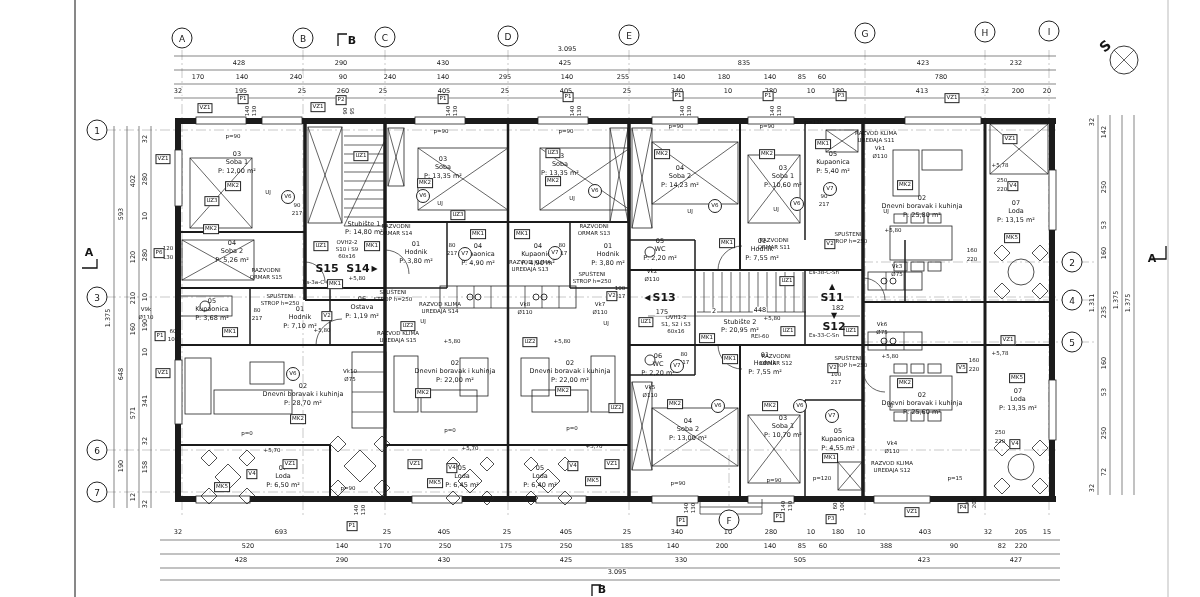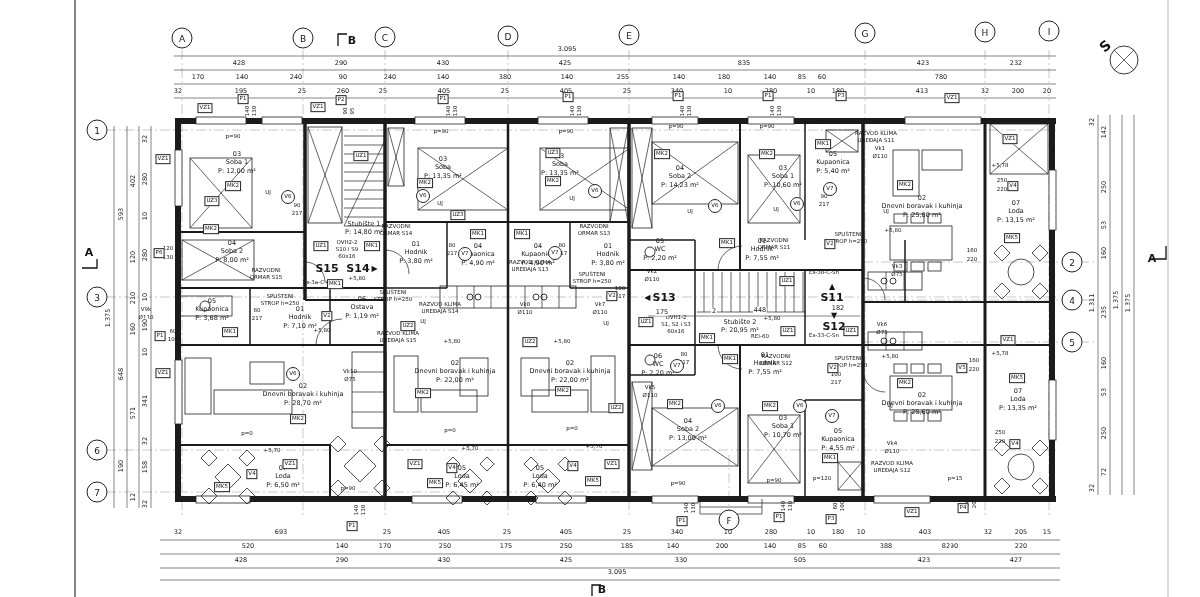--- a/index.html
+++ b/index.html
@@ -332,21 +332,21 @@
       <div class="dim" style="left: 565px; top: 63px;">425</div>
       <div class="dim" style="left: 744px; top: 63px;">835</div>
       <div class="dim" style="left: 923px; top: 63px;">423</div>
       <div class="dim" style="left: 1016px; top: 63px;">232</div>
       <div class="dim" style="left: 198px; top: 77px;">170</div>
       <div class="dim" style="left: 242px; top: 77px;">140</div>
       <div class="dim" style="left: 296px; top: 77px;">240</div>
       <div class="dim" style="left: 343px; top: 77px;">90</div>
       <div class="dim" style="left: 390px; top: 77px;">240</div>
       <div class="dim" style="left: 443px; top: 77px;">140</div>
-      <div class="dim" style="left: 505px; top: 77px;">380</div>
+      <div class="dim" style="left: 505px; top: 77px;">295</div>
       <div class="dim" style="left: 567px; top: 77px;">140</div>
       <div class="dim" style="left: 623px; top: 77px;">255</div>
       <div class="dim" style="left: 679px; top: 77px;">140</div>
       <div class="dim" style="left: 724px; top: 77px;">180</div>
       <div class="dim" style="left: 770px; top: 77px;">140</div>
       <div class="dim" style="left: 802px; top: 77px;">85</div>
       <div class="dim" style="left: 822px; top: 77px;">60</div>
       <div class="dim" style="left: 941px; top: 77px;">780</div>
       <div class="dim" style="left: 178px; top: 91px;">32</div>
       <div class="dim" style="left: 241px; top: 91px;">195</div>
@@ -390,21 +390,21 @@
       <div class="dim" style="left: 506px; top: 546px;">175</div>
       <div class="dim" style="left: 566px; top: 546px;">250</div>
       <div class="dim" style="left: 627px; top: 546px;">185</div>
       <div class="dim" style="left: 673px; top: 546px;">140</div>
       <div class="dim" style="left: 722px; top: 546px;">200</div>
       <div class="dim" style="left: 770px; top: 546px;">140</div>
       <div class="dim" style="left: 802px; top: 546px;">85</div>
       <div class="dim" style="left: 823px; top: 546px;">60</div>
       <div class="dim" style="left: 886px; top: 546px;">388</div>
       <div class="dim" style="left: 954px; top: 546px;">90</div>
-      <div class="dim" style="left: 946px; top: 546px;">82</div>
+      <div class="dim" style="left: 1002px; top: 546px;">82</div>
       <div class="dim" style="left: 1021px; top: 546px;">220</div>
       <div class="dim" style="left: 241px; top: 560px;">428</div>
       <div class="dim" style="left: 342px; top: 560px;">290</div>
       <div class="dim" style="left: 444px; top: 560px;">430</div>
       <div class="dim" style="left: 566px; top: 560px;">425</div>
       <div class="dim" style="left: 681px; top: 560px;">330</div>
       <div class="dim" style="left: 800px; top: 560px;">505</div>
       <div class="dim" style="left: 924px; top: 560px;">423</div>
       <div class="dim" style="left: 1016px; top: 560px;">427</div>
       <div class="dim" style="left: 617px; top: 572px;">3.095</div>
@@ -685,21 +685,21 @@
       <div class="sect" style="left: 89px; top: 252px;">A</div>
       <div class="sect" style="left: 1152px; top: 258px;">A</div>
       <div class="room" style="left: 237px; top: 163px;">
         <span>03</span>
         <span>Soba 1</span>
         <span>P: 12,00 m²</span>
       </div>
       <div class="room" style="left: 232px; top: 252px;">
         <span>04</span>
         <span>Soba 2</span>
-        <span>P: 8,00 m²</span>
+        <span>P: 5,26 m²</span>
       </div>
       <div class="room" style="left: 212px; top: 310px;">
         <span>05</span>
         <span>Kupaonica</span>
         <span>P: 3,68 m²</span>
       </div>
       <div class="room" style="left: 300px; top: 318px;">
         <span>01</span>
         <span>Hodnik</span>
         <span>P: 7,10 m²</span>

